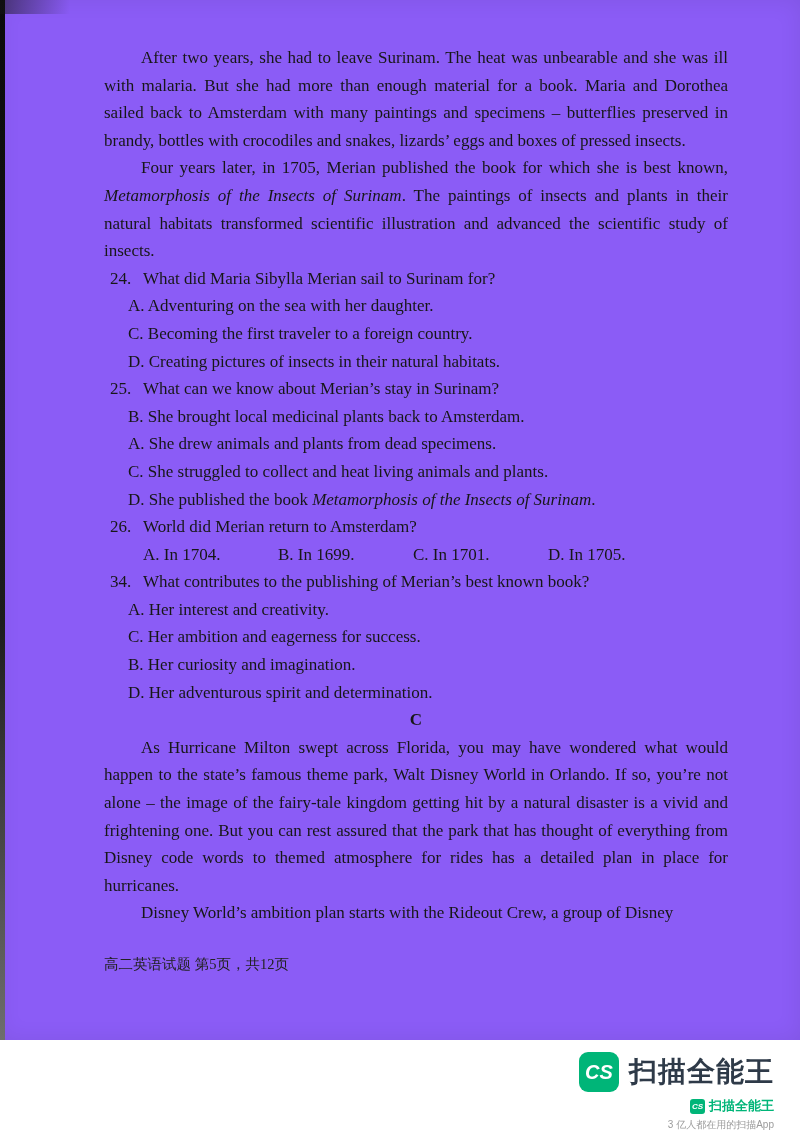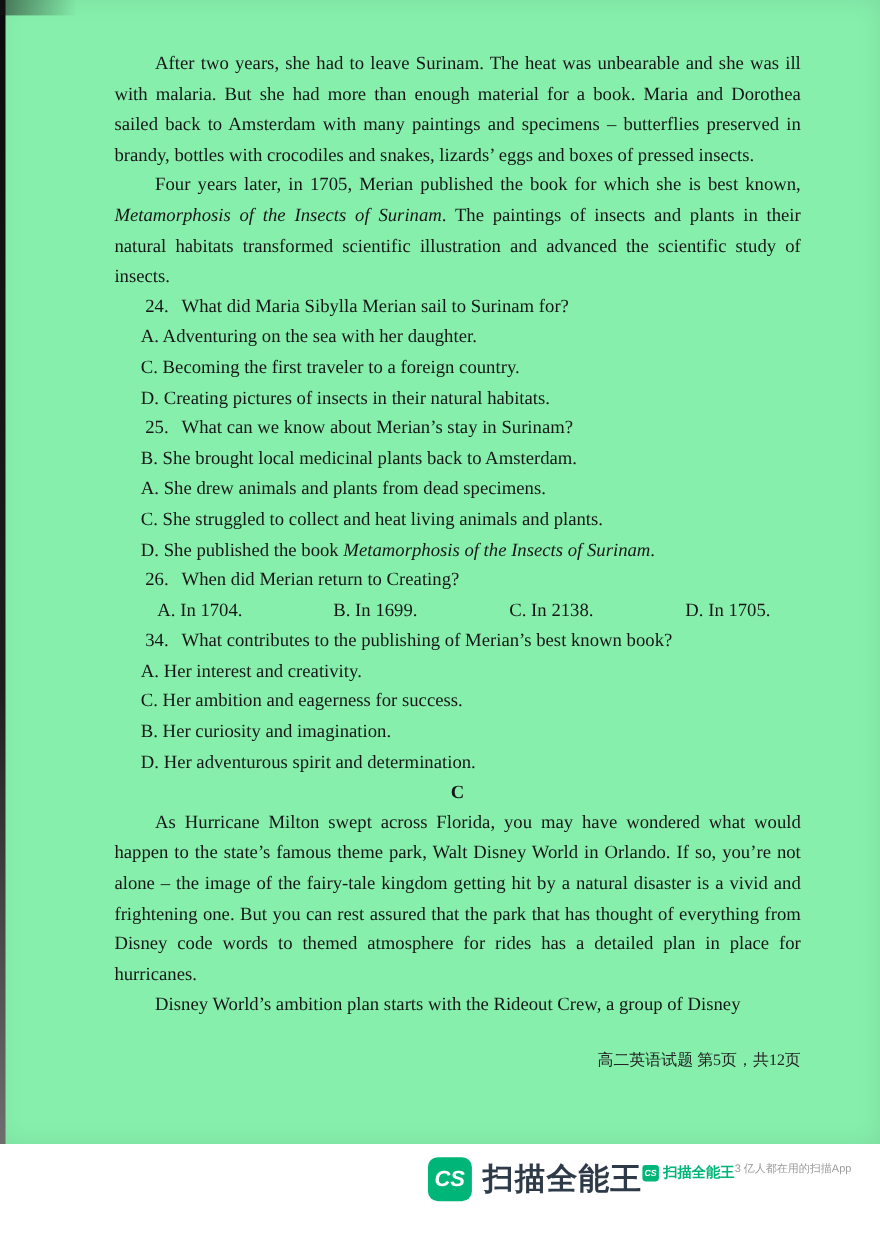--- a/index.html
+++ b/index.html
@@ -7,63 +7,63 @@
   body {
     width: 800px; height: 1132px;
     background: #ffffff;
     font-family: "Liberation Serif", serif;
     position: relative;
     overflow: hidden;
   }
   .scan {
     position: relative;
     width: 800px; height: 1040px;
-    background: #86efac;
+    background: #8b5cf6;
     box-shadow: inset 0 0 22px rgba(0,0,0,0.08);
   }
   .scan-edge {
     position: absolute; left: 0; top: 0;
     width: 5px; height: 100%;
     background: linear-gradient(to bottom, #0b0b0b 0%, #1d1d1d 60%, #6e6e6e 100%);
   }
   .scan-corner {
     position: absolute; left: 0; top: 0;
     width: 70px; height: 14px;
     background: linear-gradient(to right, rgba(20,20,20,0.55), rgba(20,20,20,0));
   }
   .content {
     padding: 44px 72px 0 104px;
     font-size: 17px;
     line-height: 27.6px;
     color: #171717;
   }
   .para { margin: 0; text-align: justify; text-indent: 37px; }
   .question { margin-left: 6px; }
-  .qline { text-align: left; margin-left: 22px; }
+  .qline { text-align: left; }
   .qnum { display: inline-block; width: 33px; }
   .opt { margin-left: 18px; }
-  .opt-row { margin-left: 33px; display: flex; gap: 25px; }
+  .opt-row { margin-left: 33px; display: flex; }
   .opt-h { width: 135px; }
   .opt-h:last-child { width: auto; }
   .book-title { font-style: italic; }
   .section-label { text-align: center; font-weight: bold; margin: 0; }
   .footer {
-    text-align: right;
+    text-align: left;
     font-size: 14.5px;
     margin-top: 24px;
     color: #222222;
   }
   .bottom {
     position: absolute; left: 0; top: 1040px;
     width: 800px; height: 92px;
     background: #ffffff;
   }
   .camscanner {
     position: absolute; right: 26px; top: 12px;
-    display: flex; align-items: flex-start;
+    display: flex; flex-direction: column; align-items: flex-end;
     font-family: "Liberation Sans", sans-serif;
   }
   .cs-row { display: flex; align-items: center; }
   .cs-badge {
     width: 40px; height: 40px; border-radius: 9px;
     background: #00B578; color: #ffffff;
     font-weight: bold; font-style: italic; font-size: 20px;
     display: flex; align-items: center; justify-content: center;
   }
   .cs-name {
@@ -103,25 +103,25 @@
 
     <div class="question">
       <div class="qline"><span class="qnum">25.</span><span>What can we know about Merian’s stay in Surinam?</span></div>
       <div class="opt">B. She brought local medicinal plants back to Amsterdam.</div>
       <div class="opt">A. She drew animals and plants from dead specimens.</div>
       <div class="opt">C. She struggled to collect and heat living animals and plants.</div>
       <div class="opt"><span>D. She published the book </span><span class="book-title">Metamorphosis of the Insects of Surinam</span><span>.</span></div>
     </div>
 
     <div class="question">
-      <div class="qline"><span class="qnum">26.</span><span>When did Merian return to Creating?</span></div>
+      <div class="qline"><span class="qnum">26.</span><span>World did Merian return to Amsterdam?</span></div>
       <div class="opt-row">
         <span class="opt-h">A. In 1704.</span>
         <span class="opt-h">B. In 1699.</span>
-        <span class="opt-h">C. In 2138.</span>
+        <span class="opt-h">C. In 1701.</span>
         <span class="opt-h">D. In 1705.</span>
       </div>
     </div>
 
     <div class="question">
       <div class="qline"><span class="qnum">34.</span><span>What contributes to the publishing of Merian’s best known book?</span></div>
       <div class="opt">A. Her interest and creativity.</div>
       <div class="opt">C. Her ambition and eagerness for success.</div>
       <div class="opt">B. Her curiosity and imagination.</div>
       <div class="opt">D. Her adventurous spirit and determination.</div>

